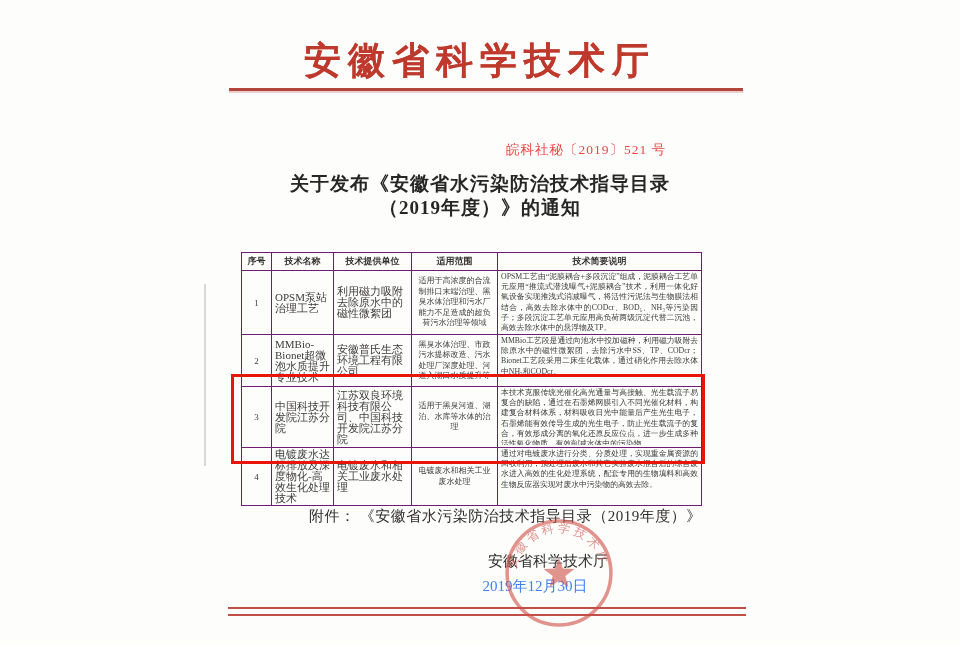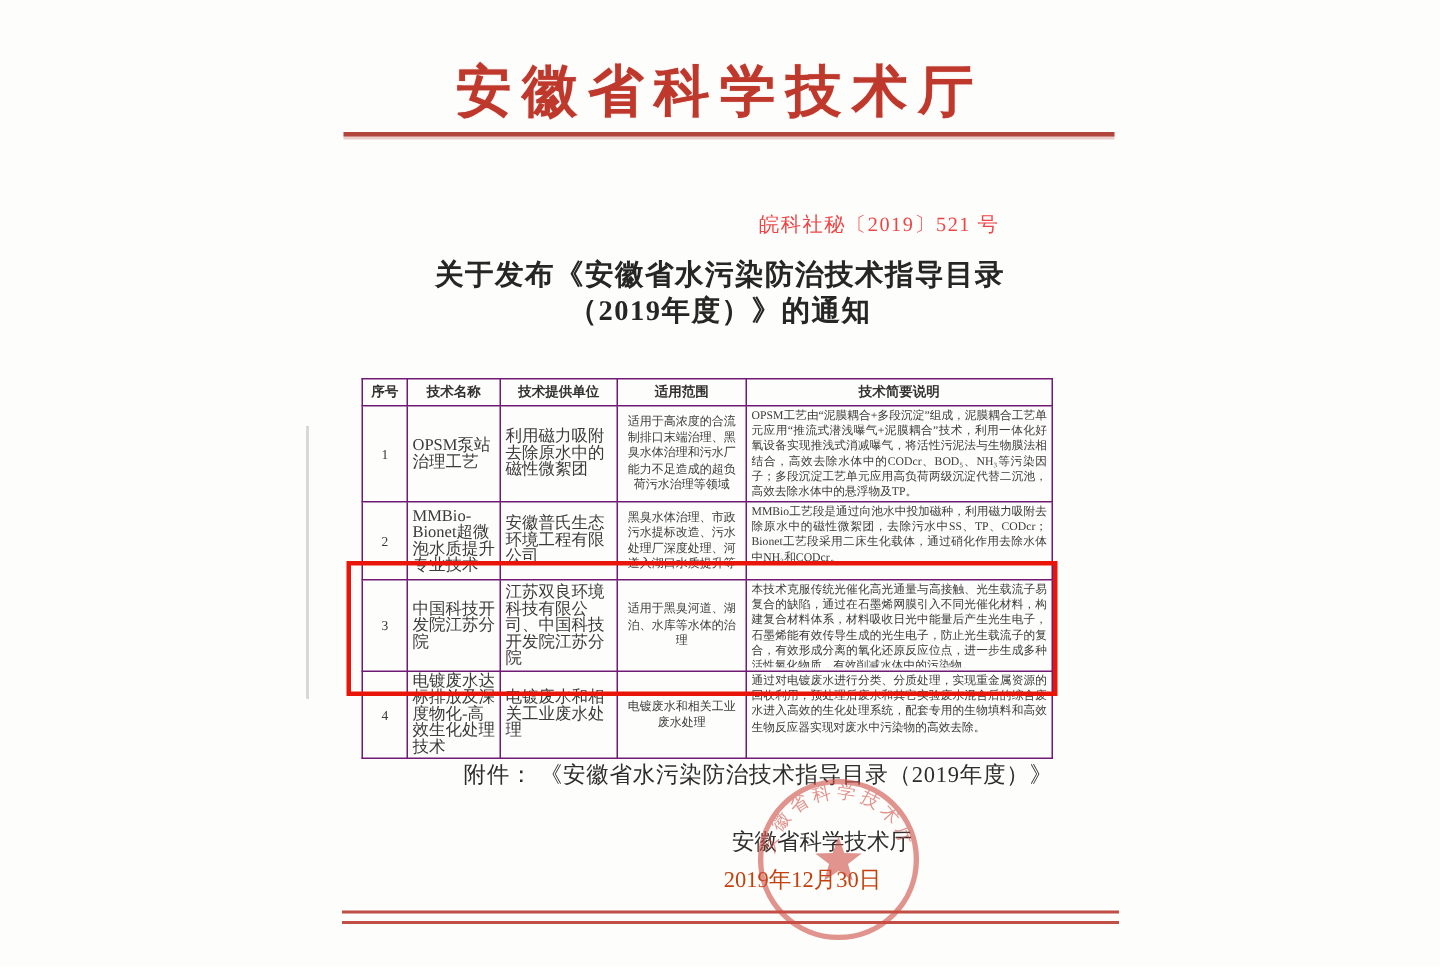--- a/index.html
+++ b/index.html
@@ -65,21 +65,21 @@
   .attachment {
     position:absolute; top:507px; left:309px;
     font-size:15px; color:#2e2d2b; letter-spacing:0.5px;
   }
   .signature-name {
     position:absolute; top:552px; left:468px; width:160px;
     text-align:center; font-size:15px; color:#2f2e2c; z-index:2;
   }
   .signature-date {
     position:absolute; top:577px; left:455px; width:160px;
-    text-align:center; font-size:15px; color:#c2410c; z-index:2;
+    text-align:center; font-size:15px; color:#3b82f6; z-index:2;
   }
   .stamp {
     position:absolute; top:516px; left:502px; width:114px; height:114px;
     opacity:0.6; z-index:4;
   }
   .bottom-rule {
     position:absolute; top:607px; left:228px; width:518px; height:5px;
     border-top:2px solid #c24f46; border-bottom:2px solid #c24f46;
   }
   .scan-shadow {

